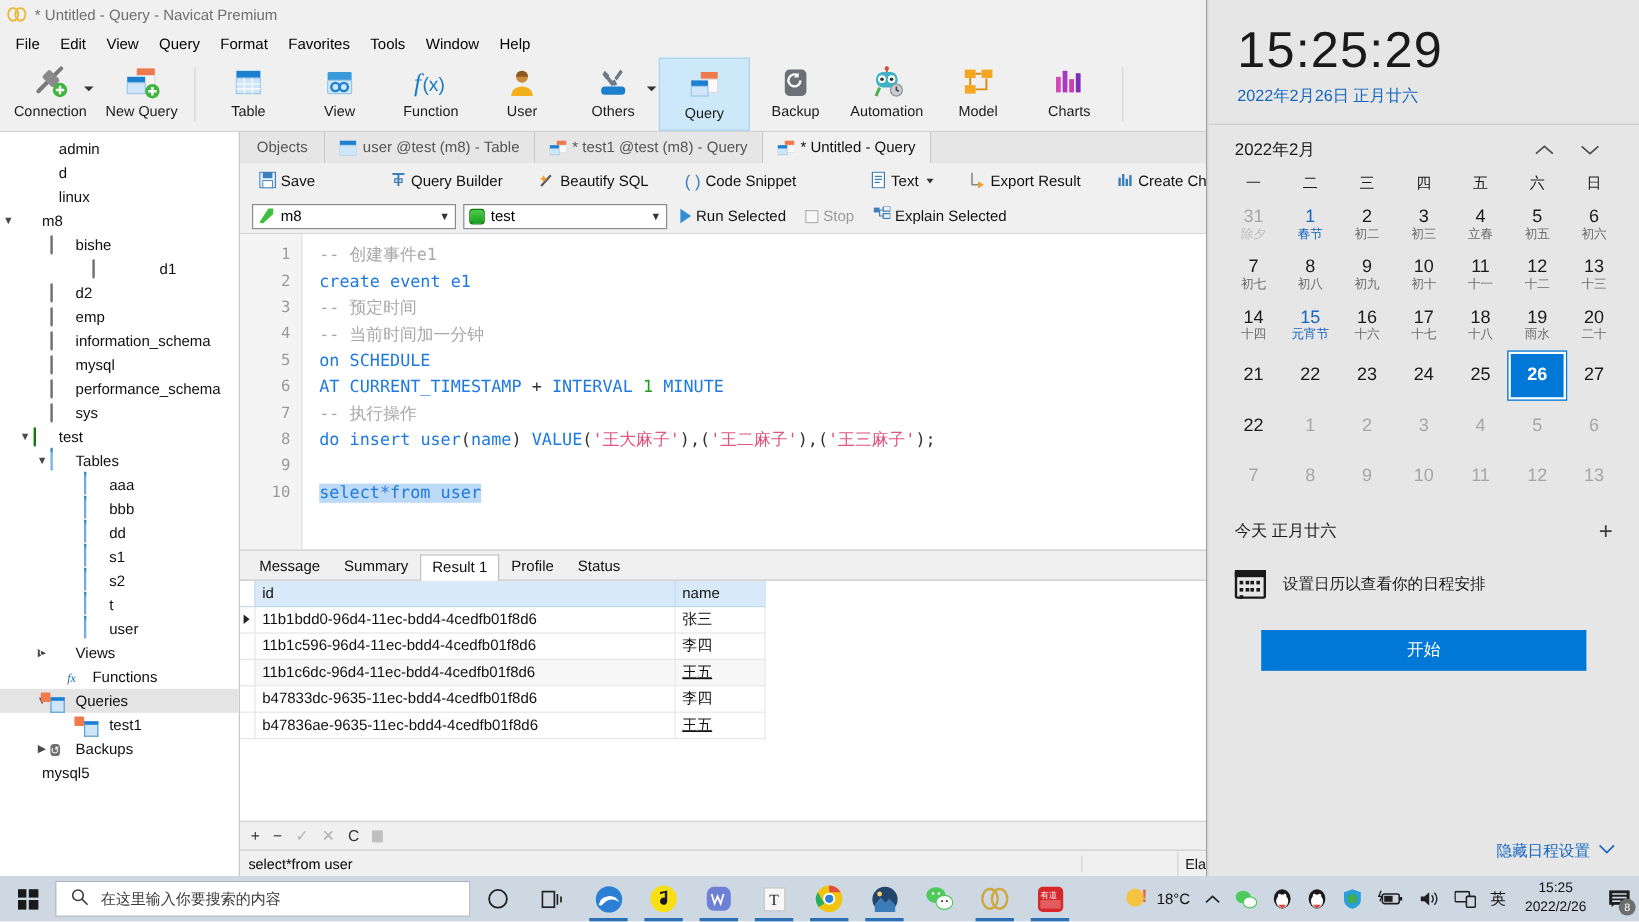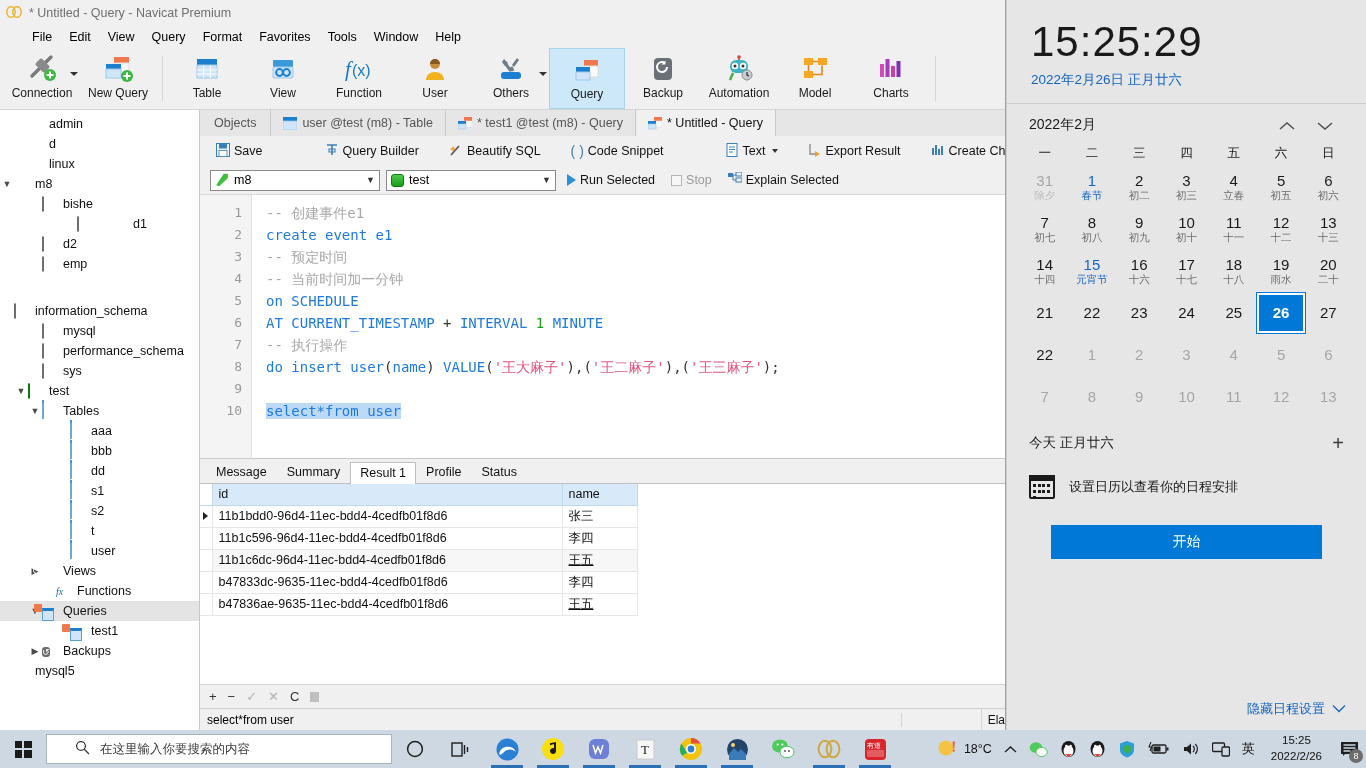--- a/index.html
+++ b/index.html
@@ -18,21 +18,21 @@
   }
   .titlebar {
     height:26px; background:#f0f0f0; display:flex; align-items:center;
     padding-left:6px; gap:7px; flex:0 0 auto;
   }
   .nav-logo { width:16px; height:15px; position:relative; }
   .title-text { color:#6f6f6f; font-size:12.5px; }
 
   .menubar {
     height:22px; background:#f0f0f0; display:flex; align-items:center;
-    padding-left:24px; gap:1px; flex:0 0 auto;
+    padding-left:5px; gap:1px; flex:0 0 auto;
   }
   .menubar span {
     padding:3px 8px; font-size:12.5px; color:#000; cursor:default;
   }
 
   .toolbar {
     height:62px; background:#f0f0f0; display:flex; align-items:stretch;
     border-bottom:1px solid #d4d4d4; flex:0 0 auto; padding-left:4px;
   }
   .tb-item {
@@ -239,21 +239,21 @@
   
   #taskbar {
     position:absolute; left:0; bottom:0; width:1366px; height:38px;
     background:#cdd8e3; display:flex; align-items:center;
   }
   .start-sq { width:46px; height:38px; display:flex; align-items:center; justify-content:center; cursor:default; }
   .win-logo { width:17px;height:17px; display:grid; grid-template-columns:1fr 1fr;
               grid-template-rows:1fr 1fr; gap:2px; }
   .win-logo b { background:#1a1a1a; display:block; }
   .search-box { width:346px; height:30px; background:#fff; border:1px solid #aab4be;
-                display:flex; align-items:center; gap:10px; padding-left:28px; cursor:text; }
+                display:flex; align-items:center; gap:10px; padding-left:12px; cursor:text; }
   .search-ph { font-size:12.5px; color:#3a3a3a; }
   .tb-ic { width:46px; height:38px; display:flex; align-items:center; justify-content:center;
            cursor:default; position:relative; }
   .tb-ic.run:after { content:""; position:absolute; bottom:0; left:7px; right:7px;
                      height:3px; background:#2b6fb5; }
   .tray { margin-left:auto; display:flex; align-items:center; height:38px; gap:0; }
   .tray-item { padding:0 6px; height:38px; display:flex; align-items:center; cursor:default; }
   .temp { font-size:12.5px; color:#111; }
   .clock-tb { text-align:center; font-size:11.5px; color:#111; line-height:1.35; padding:0 10px; cursor:default; }
   .notif { width:34px;height:38px; display:flex;align-items:center;justify-content:center;
@@ -487,21 +487,21 @@
           <div class="tree-row" style="padding-left: 28px;">
             <span class="twisty"></span>
             <span class="ticon"><span class="ic-db"></span></span>
             <span>d2</span>
           </div>
           <div class="tree-row" style="padding-left: 28px;">
             <span class="twisty"></span>
             <span class="ticon"><span class="ic-db"></span></span>
             <span>emp</span>
           </div>
-          <div class="tree-row" style=" margin-top: 27px;">
+          <div class="tree-row" style="padding-left: 28px;">
             <span class="twisty"></span>
             <span class="ticon"><span class="ic-db"></span></span>
             <span>information_schema</span>
           </div>
           <div class="tree-row" style="padding-left: 28px;">
             <span class="twisty"></span>
             <span class="ticon"><span class="ic-db"></span></span>
             <span>mysql</span>
           </div>
           <div class="tree-row" style="padding-left: 28px;">

